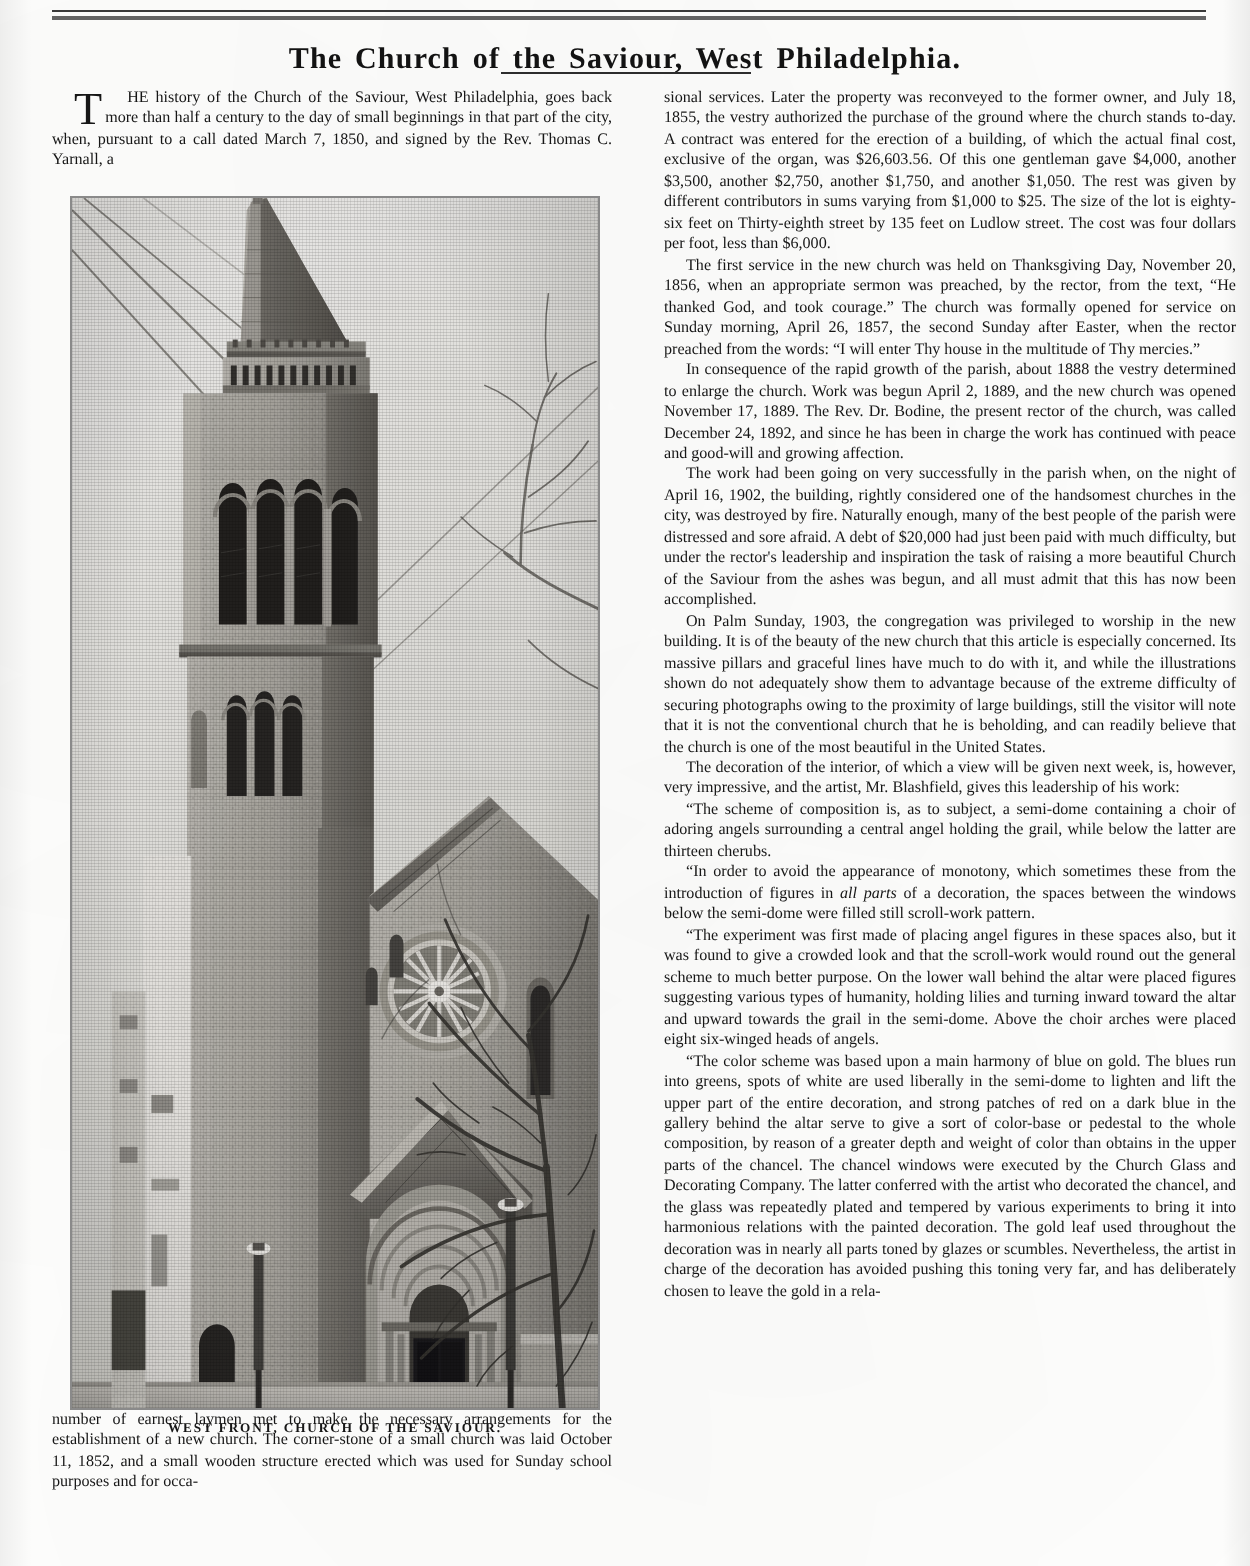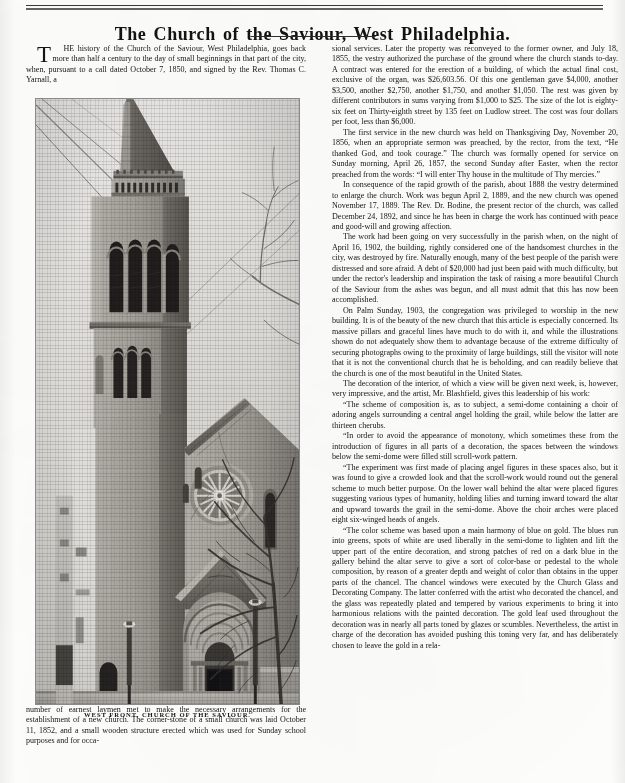--- a/index.html
+++ b/index.html
@@ -67,21 +67,21 @@
     opacity: .85;
   }
 
   
   .title {
     position: absolute;
     top: 12px;
     left: 0;
     width: 625px;
     text-align: center;
-    font-size: 18px;
+    font-size: 15px;
     letter-spacing: .6px;
     word-spacing: 2px;
     color: #141414;
     z-index: 6;
   }
   .title-rule {
     position: absolute;
     top: 36px;
     left: 50%;
     transform: translateX(-50%);
@@ -115,21 +115,21 @@
 
   
   .dropcap {
     float: left;
     font-size: 23px;
     line-height: 17px;
     padding: 1px 1.5px 0 0;
     margin-top: 1px;
     font-weight: 400;
   }
-  .it { }
+  .it { font-style: italic; }
 
   
   figure.plate {
     margin: 0;
     padding: 0;
     position: absolute;
     left: 35px;
     top: 98px;
     width: 265px;
     z-index: 7;
@@ -176,21 +176,21 @@
   <div class="top-rules">
     <div class="r1"></div>
     <div class="r2"></div>
   </div>
 
   <h1 class="title">The Church of the Saviour, West Philadelphia.</h1>
   <div class="title-rule"></div>
 
   <div class="col col-left">
 
-    <p><span class="dropcap">T</span><span>HE history of the Church of the Saviour, West Philadelphia, goes back more than half a century to the day of small beginnings in that part of the city, when, pursuant to a call dated October 7, 1850, and signed by the Rev. Thomas C. Yarnall, a</span></p>
+    <p><span class="dropcap">T</span><span>HE history of the Church of the Saviour, West Philadelphia, goes back more than half a century to the day of small beginnings in that part of the city, when, pursuant to a call dated March 7, 1850, and signed by the Rev. Thomas C. Yarnall, a</span></p>
 
     <div style="height:619px"></div>
 
     <p class="noindent">number of earnest laymen met to make the necessary arrangements for the establishment of a new church.  The corner-stone of a small church was laid October 11, 1852, and a small wooden structure erected which was used for Sunday school purposes and for occa-</p>
   </div>
 
   <figure class="plate">
     <div class="plate-frame">
       <svg viewBox="0 0 265 607" preserveAspectRatio="none" width="263" height="605">
         <defs>

